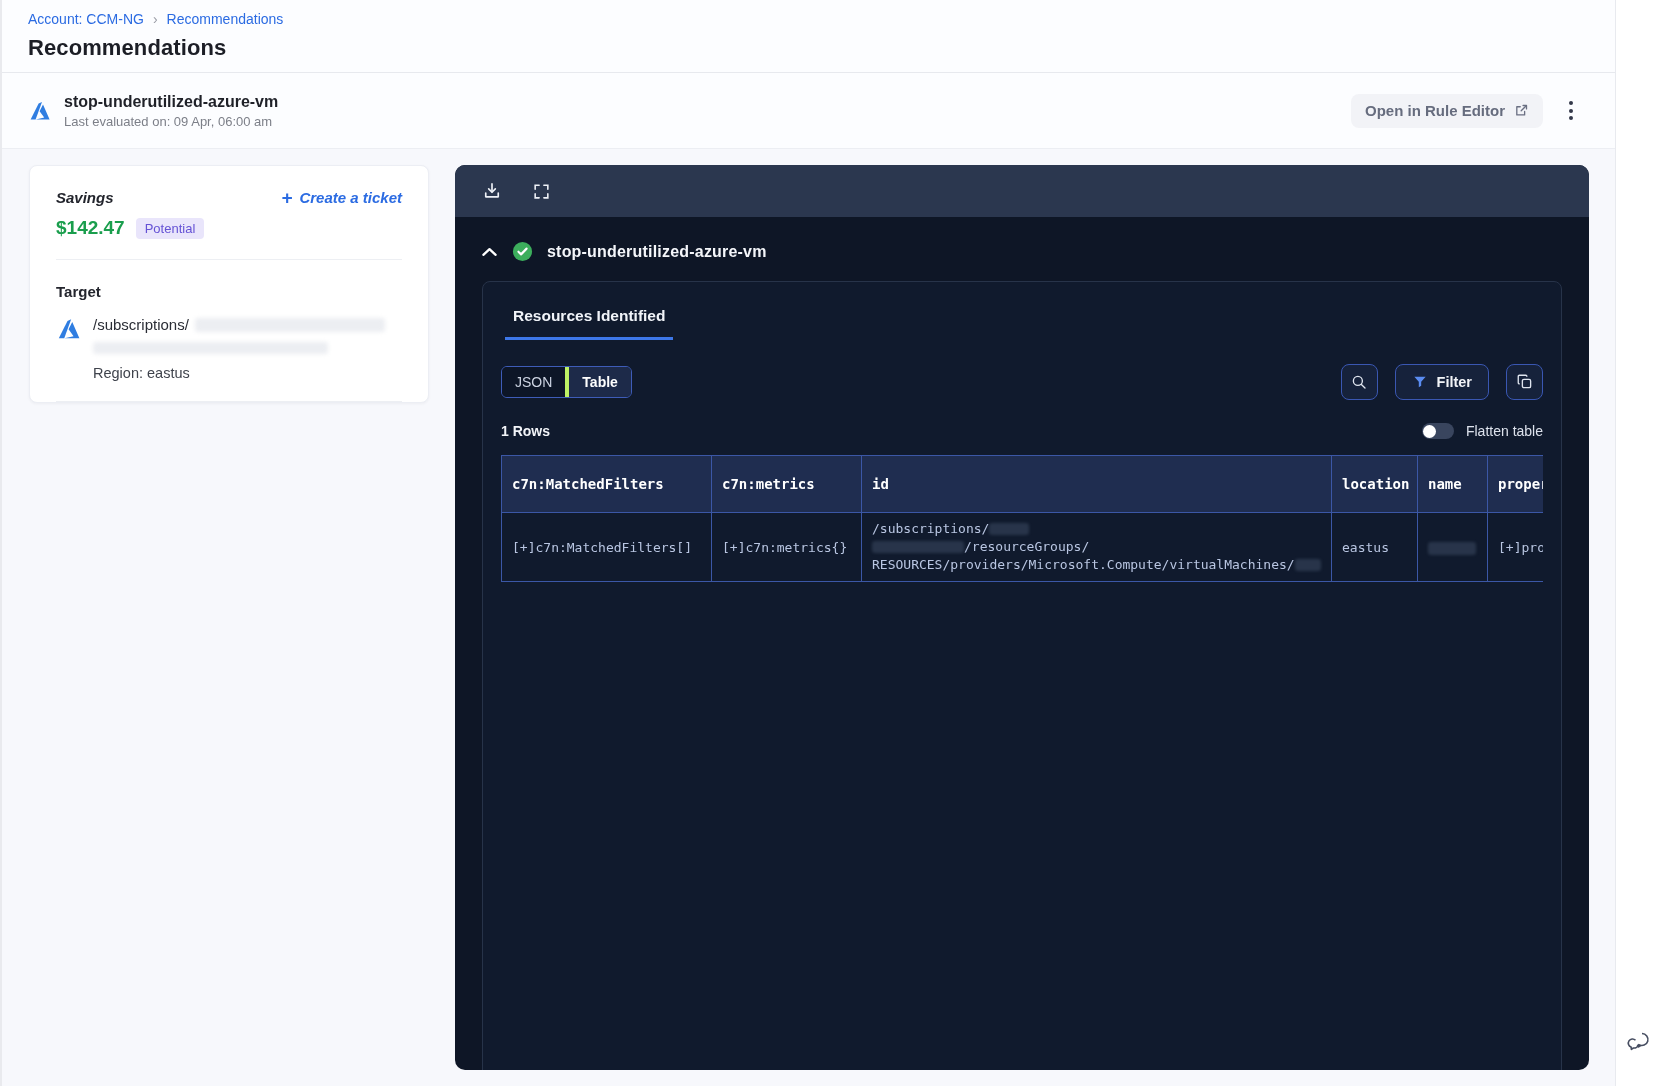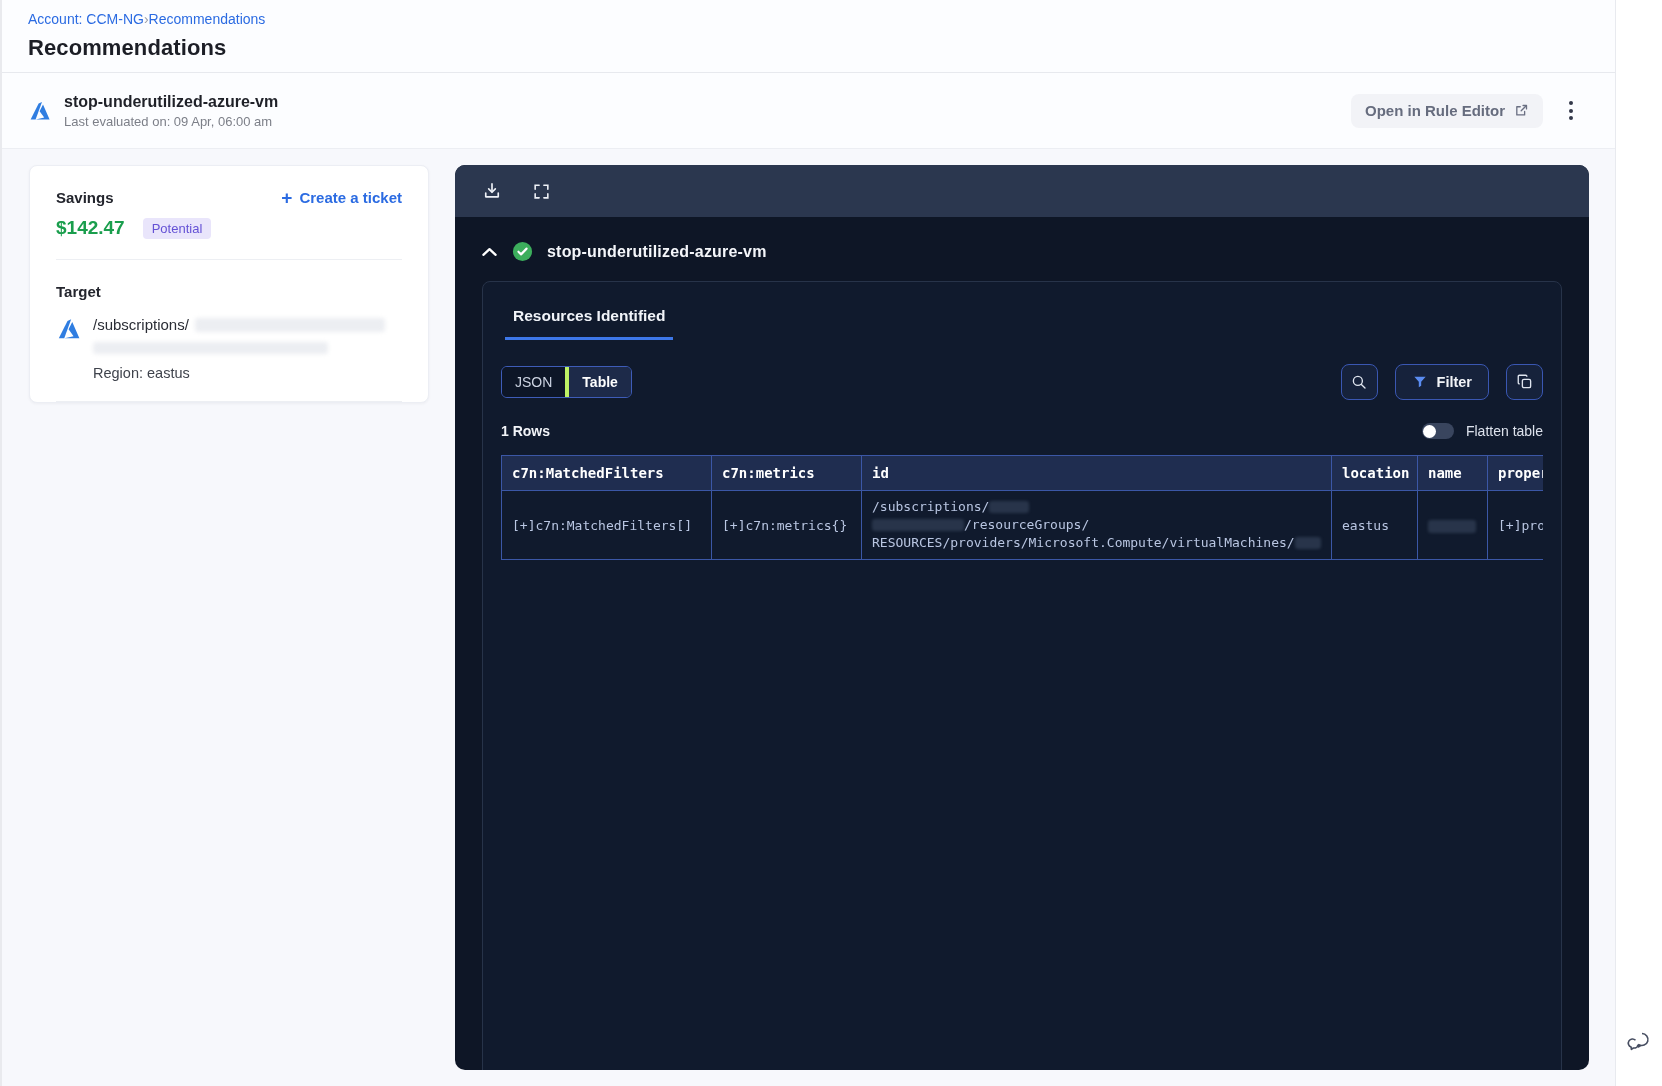--- a/index.html
+++ b/index.html
@@ -6,21 +6,21 @@
   html,body { width:1662px; height:1086px; overflow:hidden; }
   body { font-family:"Liberation Sans", sans-serif; background:#f7f8fc; color:#23252d; }
 
   .viewport { width:1662px; height:1086px; display:flex; }
   .app { flex:1; min-width:0; border-left:2px solid #e9eaee; display:flex; flex-direction:column; }
   .right-rail { width:47px; background:#ffffff; border-left:1px solid #e8eaef; position:relative; }
   .chat-widget { position:absolute; left:10px; bottom:32px; }
 
   
   .topbar { background:#fcfdff; padding:9px 26px 11px; border-bottom:1px solid #e7e9ee; }
-  .breadcrumb { display:flex; align-items:center; gap:0; font-size:14px; height:20px; }
+  .breadcrumb { display:flex; align-items:center; gap:9px; font-size:14px; height:20px; }
   .crumb { color:#2b6be2; text-decoration:none; cursor:pointer; }
   .crumb-sep { color:#9a9da6; font-size:14px; }
   .page-title { margin-top:5px; font-size:22px; line-height:27px; font-weight:700; color:#1c1e26; letter-spacing:.1px; }
 
   
   .header-row { height:76px; background:#fcfdff; border-bottom:1px solid #eceef3; display:flex; align-items:center; padding:0 26px; }
   .rule-meta { margin-left:12px; }
   .rule-name { font-size:16px; font-weight:700; color:#1f2128; }
   .rule-sub { margin-top:3px; font-size:13px; color:#7c7f88; }
   .spacer { flex:1; }
@@ -29,24 +29,24 @@
   .kebab i { width:4px; height:4px; border-radius:50%; background:#33384a; }
 
   
   .content { display:flex; align-items:flex-start; gap:26px; padding:16px 26px 0 27px; }
 
   
   .card { width:400px; background:#fff; border:1px solid #eceef4; border-radius:8px; box-shadow:0 1px 3px rgba(31,35,51,.05); }
   .card-sec { padding:23px 26px 20px; }
   .card-div { border:0; border-top:1px solid #edeff3; margin:0 26px; }
   .sec-title { font-size:15px; font-weight:700; color:#23252d; }
-  .savings-top { display:flex; justify-content:space-between; align-items:flex-end; }
+  .savings-top { display:flex; justify-content:space-between; align-items:flex-end;font-style:italic; }
   .create-ticket { display:flex; align-items:center; gap:7px; color:#2b6be2; font-weight:700; font-size:15px; cursor:pointer; }
   .plus-glyph { font-size:19px; font-weight:700; line-height:16px; }
-  .amount-row { margin-top:11px; display:flex; align-items:center; gap:18px; }
+  .amount-row { margin-top:11px; display:flex; align-items:center; gap:11px; }
   .amount { color:#1a9e4d; font-size:19px; font-weight:800; }
   .badge { background:#e9e5fb; color:#6552d5; font-size:13px; padding:3px 9px; border-radius:4px; }
   .target-row { margin-top:16px; display:flex; gap:11px; }
   .target-lines { flex:1; min-width:0; }
   .target-line1 { display:flex; align-items:center; gap:6px; font-size:15px; color:#2a2d35; }
   .target-line2 { margin-top:5px; }
   .region { margin-top:9px; font-size:14.5px; color:#3f434c; }
   .action-value { margin-top:11px; font-size:15px; color:#2a2d35; }
   .sec-action { padding-bottom:58px; }
 
@@ -74,21 +74,21 @@
   .filter-btn { height:36px; background:#16223b; border:1px solid #3a57b2; border-radius:8px; padding:0 16px; display:flex; align-items:center; gap:9px; color:#f2f4f8; font-weight:600; font-size:14.5px; font-family:inherit; cursor:pointer; }
   .meta-row { margin-top:23px; display:flex; justify-content:space-between; align-items:center;gap:32px; }
   .rows-count { color:#f2f4f8; font-size:14px; font-weight:700; }
   .flatten { display:flex; align-items:center; gap:12px; color:#dde2ec; font-size:14px; }
   .toggle { width:32px; height:16px; border-radius:9px; background:#39455e; position:relative; cursor:pointer; }
   .toggle .knob { position:absolute; left:1px; top:1.5px; width:13px; height:13px; border-radius:50%; background:#fff; }
 
   
   .tbl-wrap { margin-top:16px; overflow:hidden; }
   table.tbl { border-collapse:collapse; table-layout:fixed; width:1156px; font-family:"DejaVu Sans Mono", monospace; }
-  .tbl th { background:#1f2d50; border:1px solid #3b57a6; color:#fff; font-size:14px; font-weight:700; text-align:left; padding:9px 10px; white-space:nowrap; overflow:hidden; }
+  .tbl th { background:#1f2d50; border:1px solid #3b57a6; color:#fff; font-size:14px; font-weight:700; text-align:left; padding:20px 10px; white-space:nowrap; overflow:hidden; }
   .tbl td { border:1px solid #3b57a6; color:#b9c6e2; font-size:13px; padding:7px 10px; vertical-align:middle; white-space:nowrap; overflow:hidden; }
   .id-line { line-height:18px; display:flex; align-items:center; }
   .name-redact { width:48px; height:13px; }
 
   svg { display:block; }
 </style>
 </head>
 <body>
 
 <div class="viewport">

